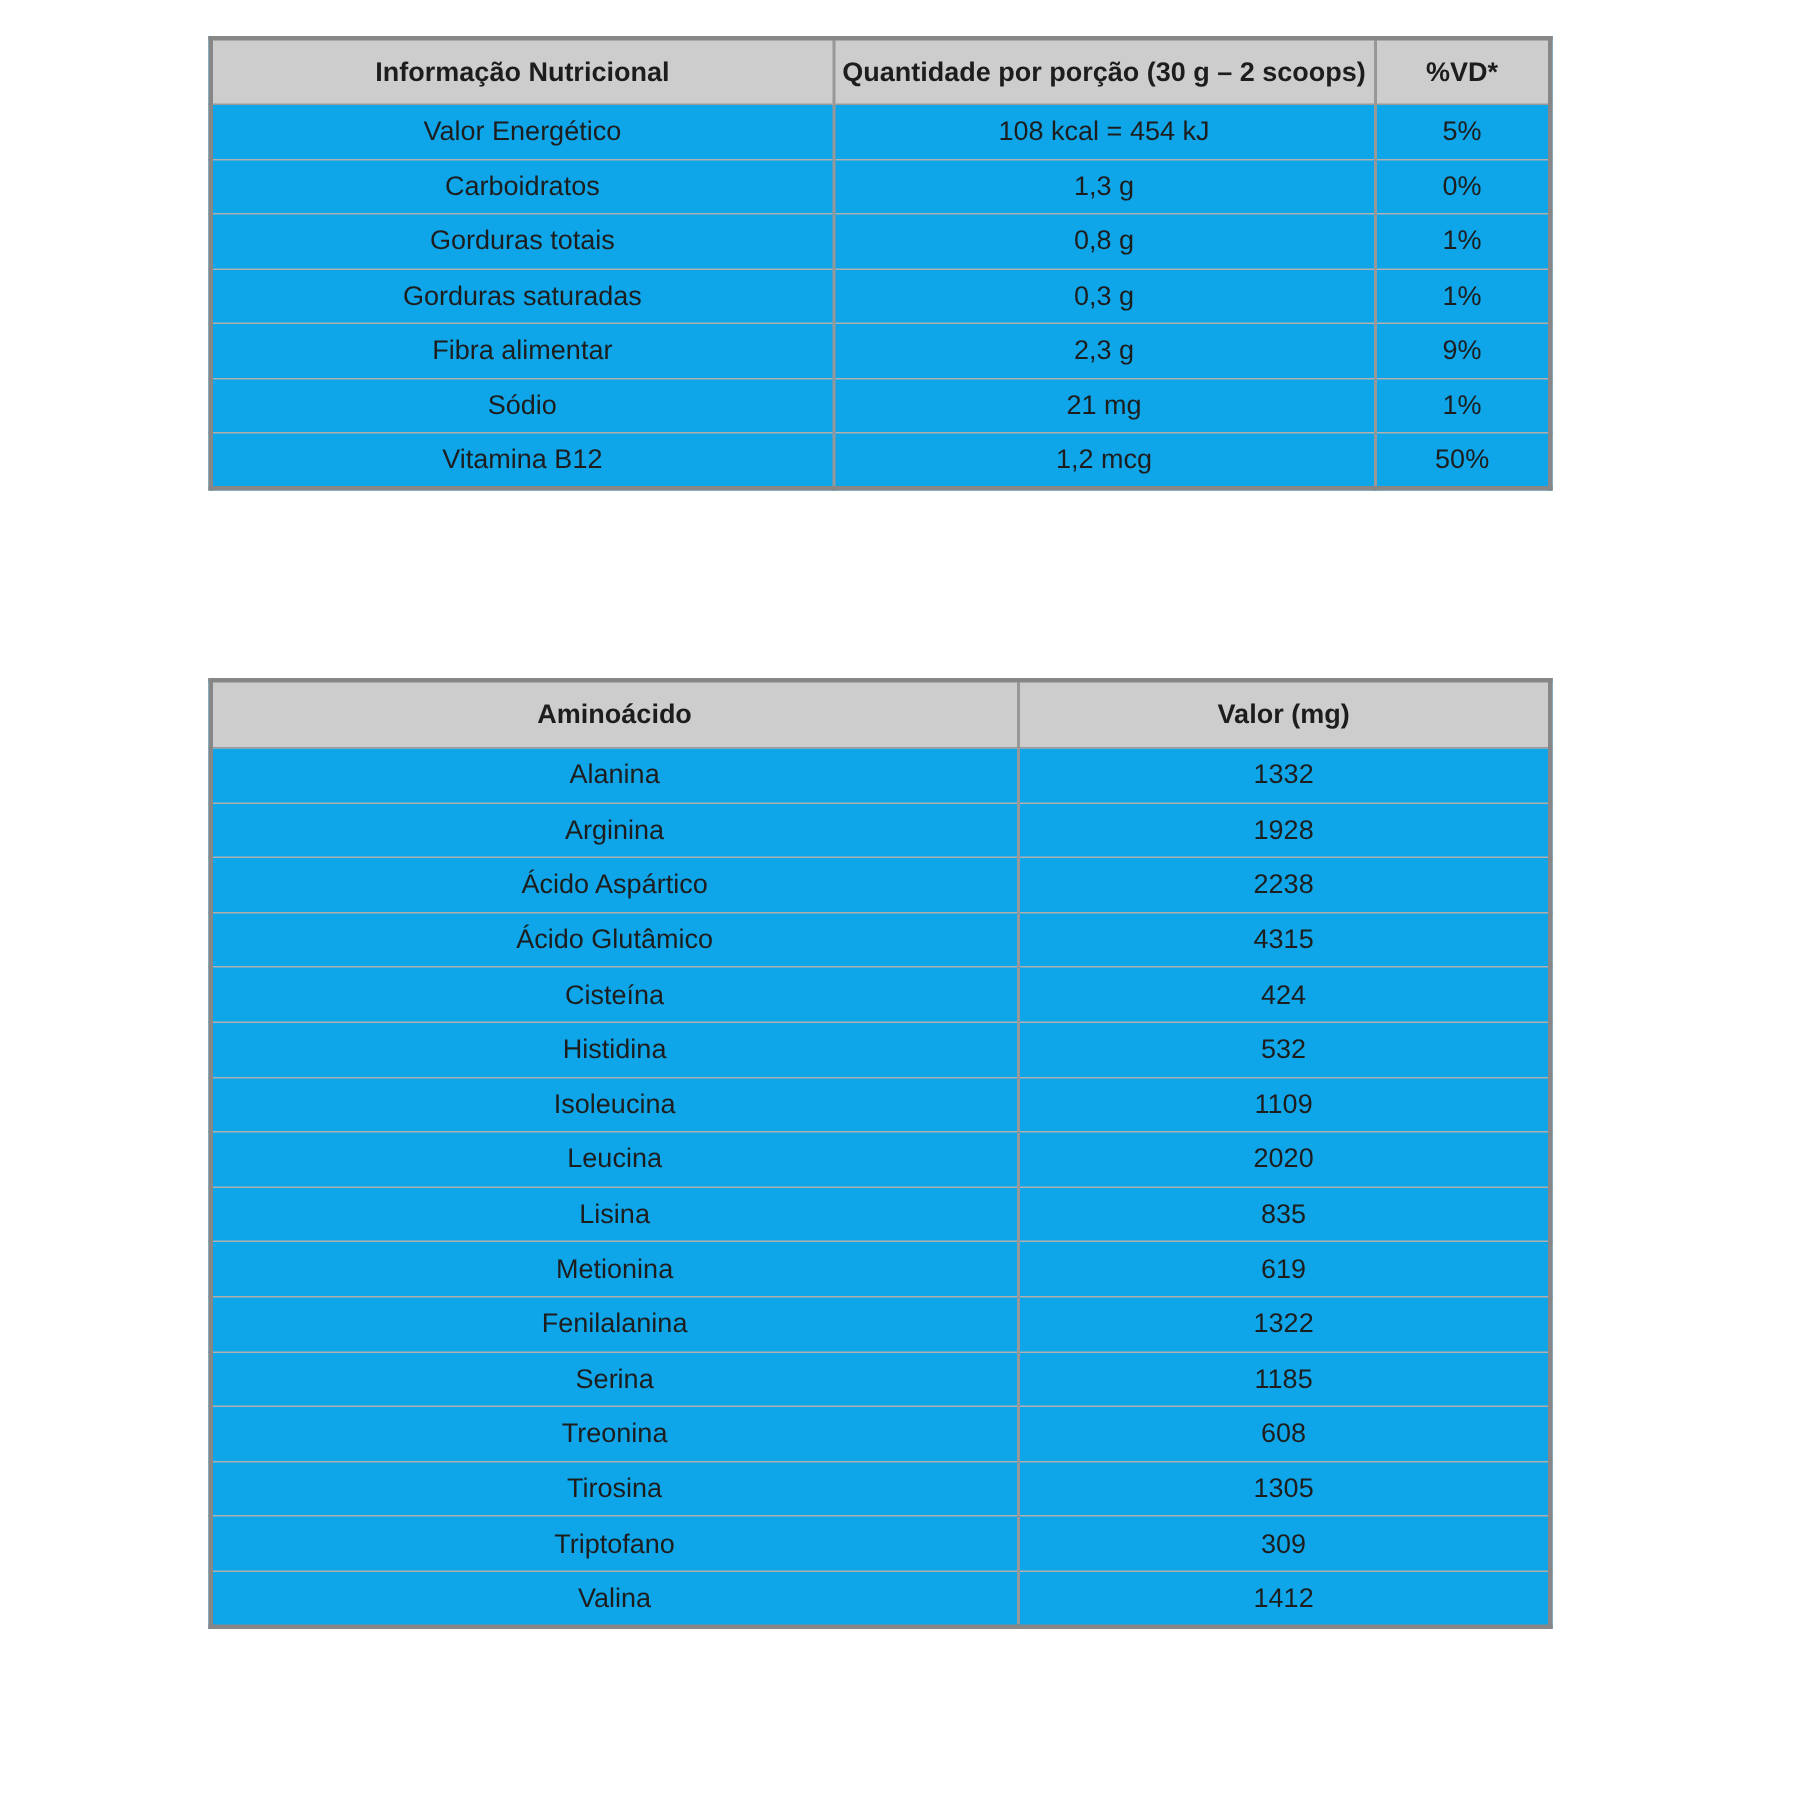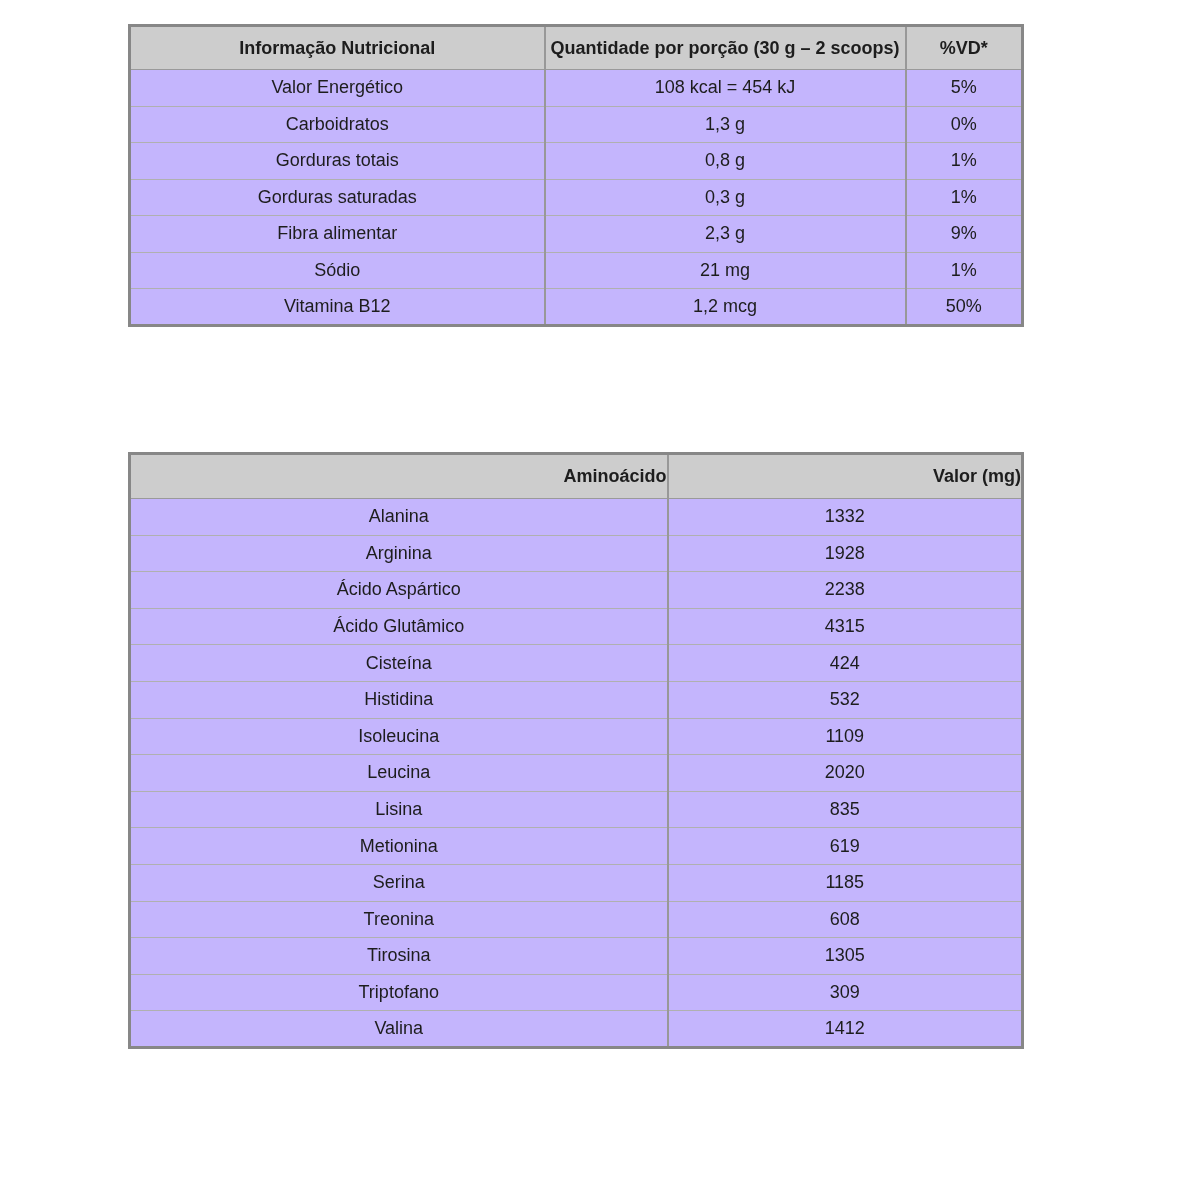--- a/index.html
+++ b/index.html
@@ -16,21 +16,22 @@
     font-family:"Liberation Sans","DejaVu Sans",sans-serif;
     color:var(--text-color);
     position:relative;
     overflow:hidden;
   }
   table{
     border-collapse:collapse;
     table-layout:fixed;
     position:absolute;
     border:3px solid var(--border-outer);
-    background:#c4b5fd;
+    background:#0ea5e9;
+    margin-left:11px;
   }
   .nutrition-table{left:128px;top:24px;width:893px;}
   .amino-table{left:128px;top:452px;width:893px;}
   th,td{
     text-align:center;
     vertical-align:middle;
     border-top:1px solid var(--border-horizontal);
     border-bottom:1px solid var(--border-horizontal);
     border-left:2px solid var(--border-vertical);
     border-right:2px solid var(--border-vertical);
@@ -38,21 +39,21 @@
     color:var(--text-color);
   }
   th{
     background:var(--header-bg);
     font-weight:bold;
     height:44px;
     border-bottom:1px solid #9a9a9a;
   }
   .nutrition-table td{height:36.5px;}
   .amino-table td{height:36.6px;}
-  .amino-table th{height:45px;text-align:right;}
+  .amino-table th{height:45px;}
   .overflow-head{
     white-space:nowrap;
     overflow:visible;
   }
 </style>
 </head>
 <body>
 
 <table class="nutrition-table">
   <colgroup>
@@ -152,20 +153,24 @@
     </tr>
     <tr>
       <td>Lisina</td>
       <td>835</td>
     </tr>
     <tr>
       <td>Metionina</td>
       <td>619</td>
     </tr>
     <tr>
+      <td>Fenilalanina</td>
+      <td>1322</td>
+    </tr>
+    <tr>
       <td>Serina</td>
       <td>1185</td>
     </tr>
     <tr>
       <td>Treonina</td>
       <td>608</td>
     </tr>
     <tr>
       <td>Tirosina</td>
       <td>1305</td>

